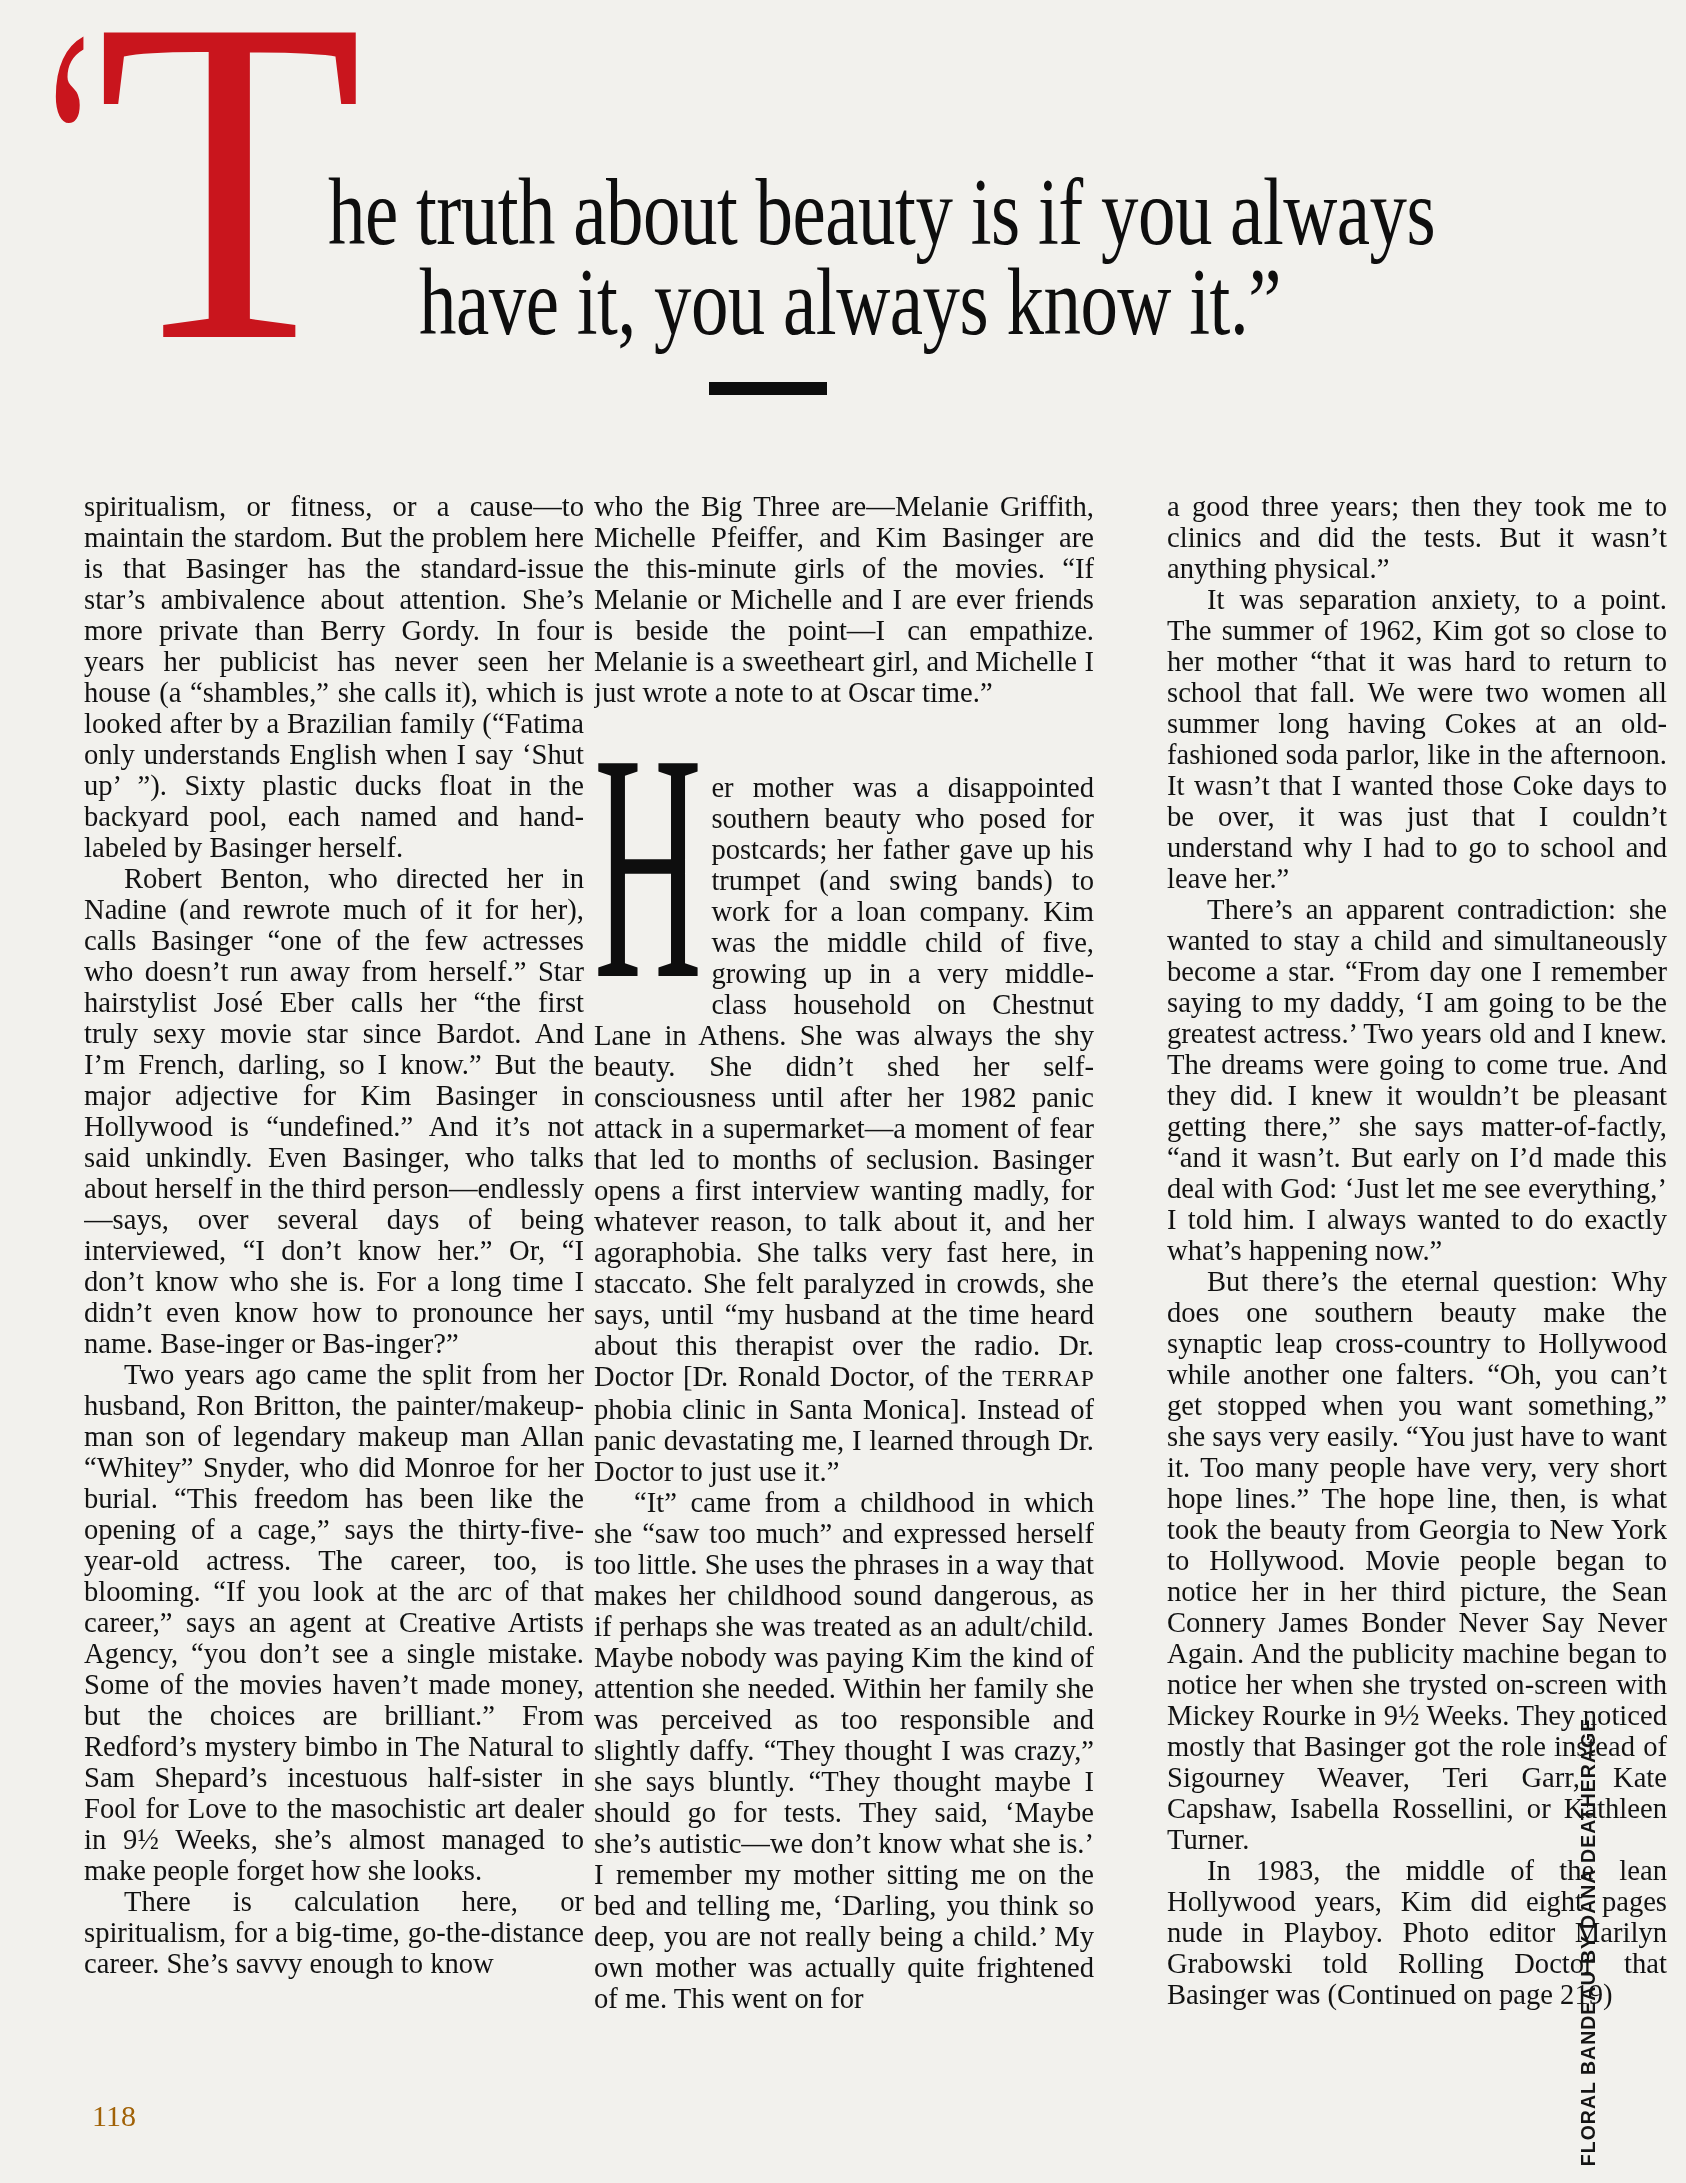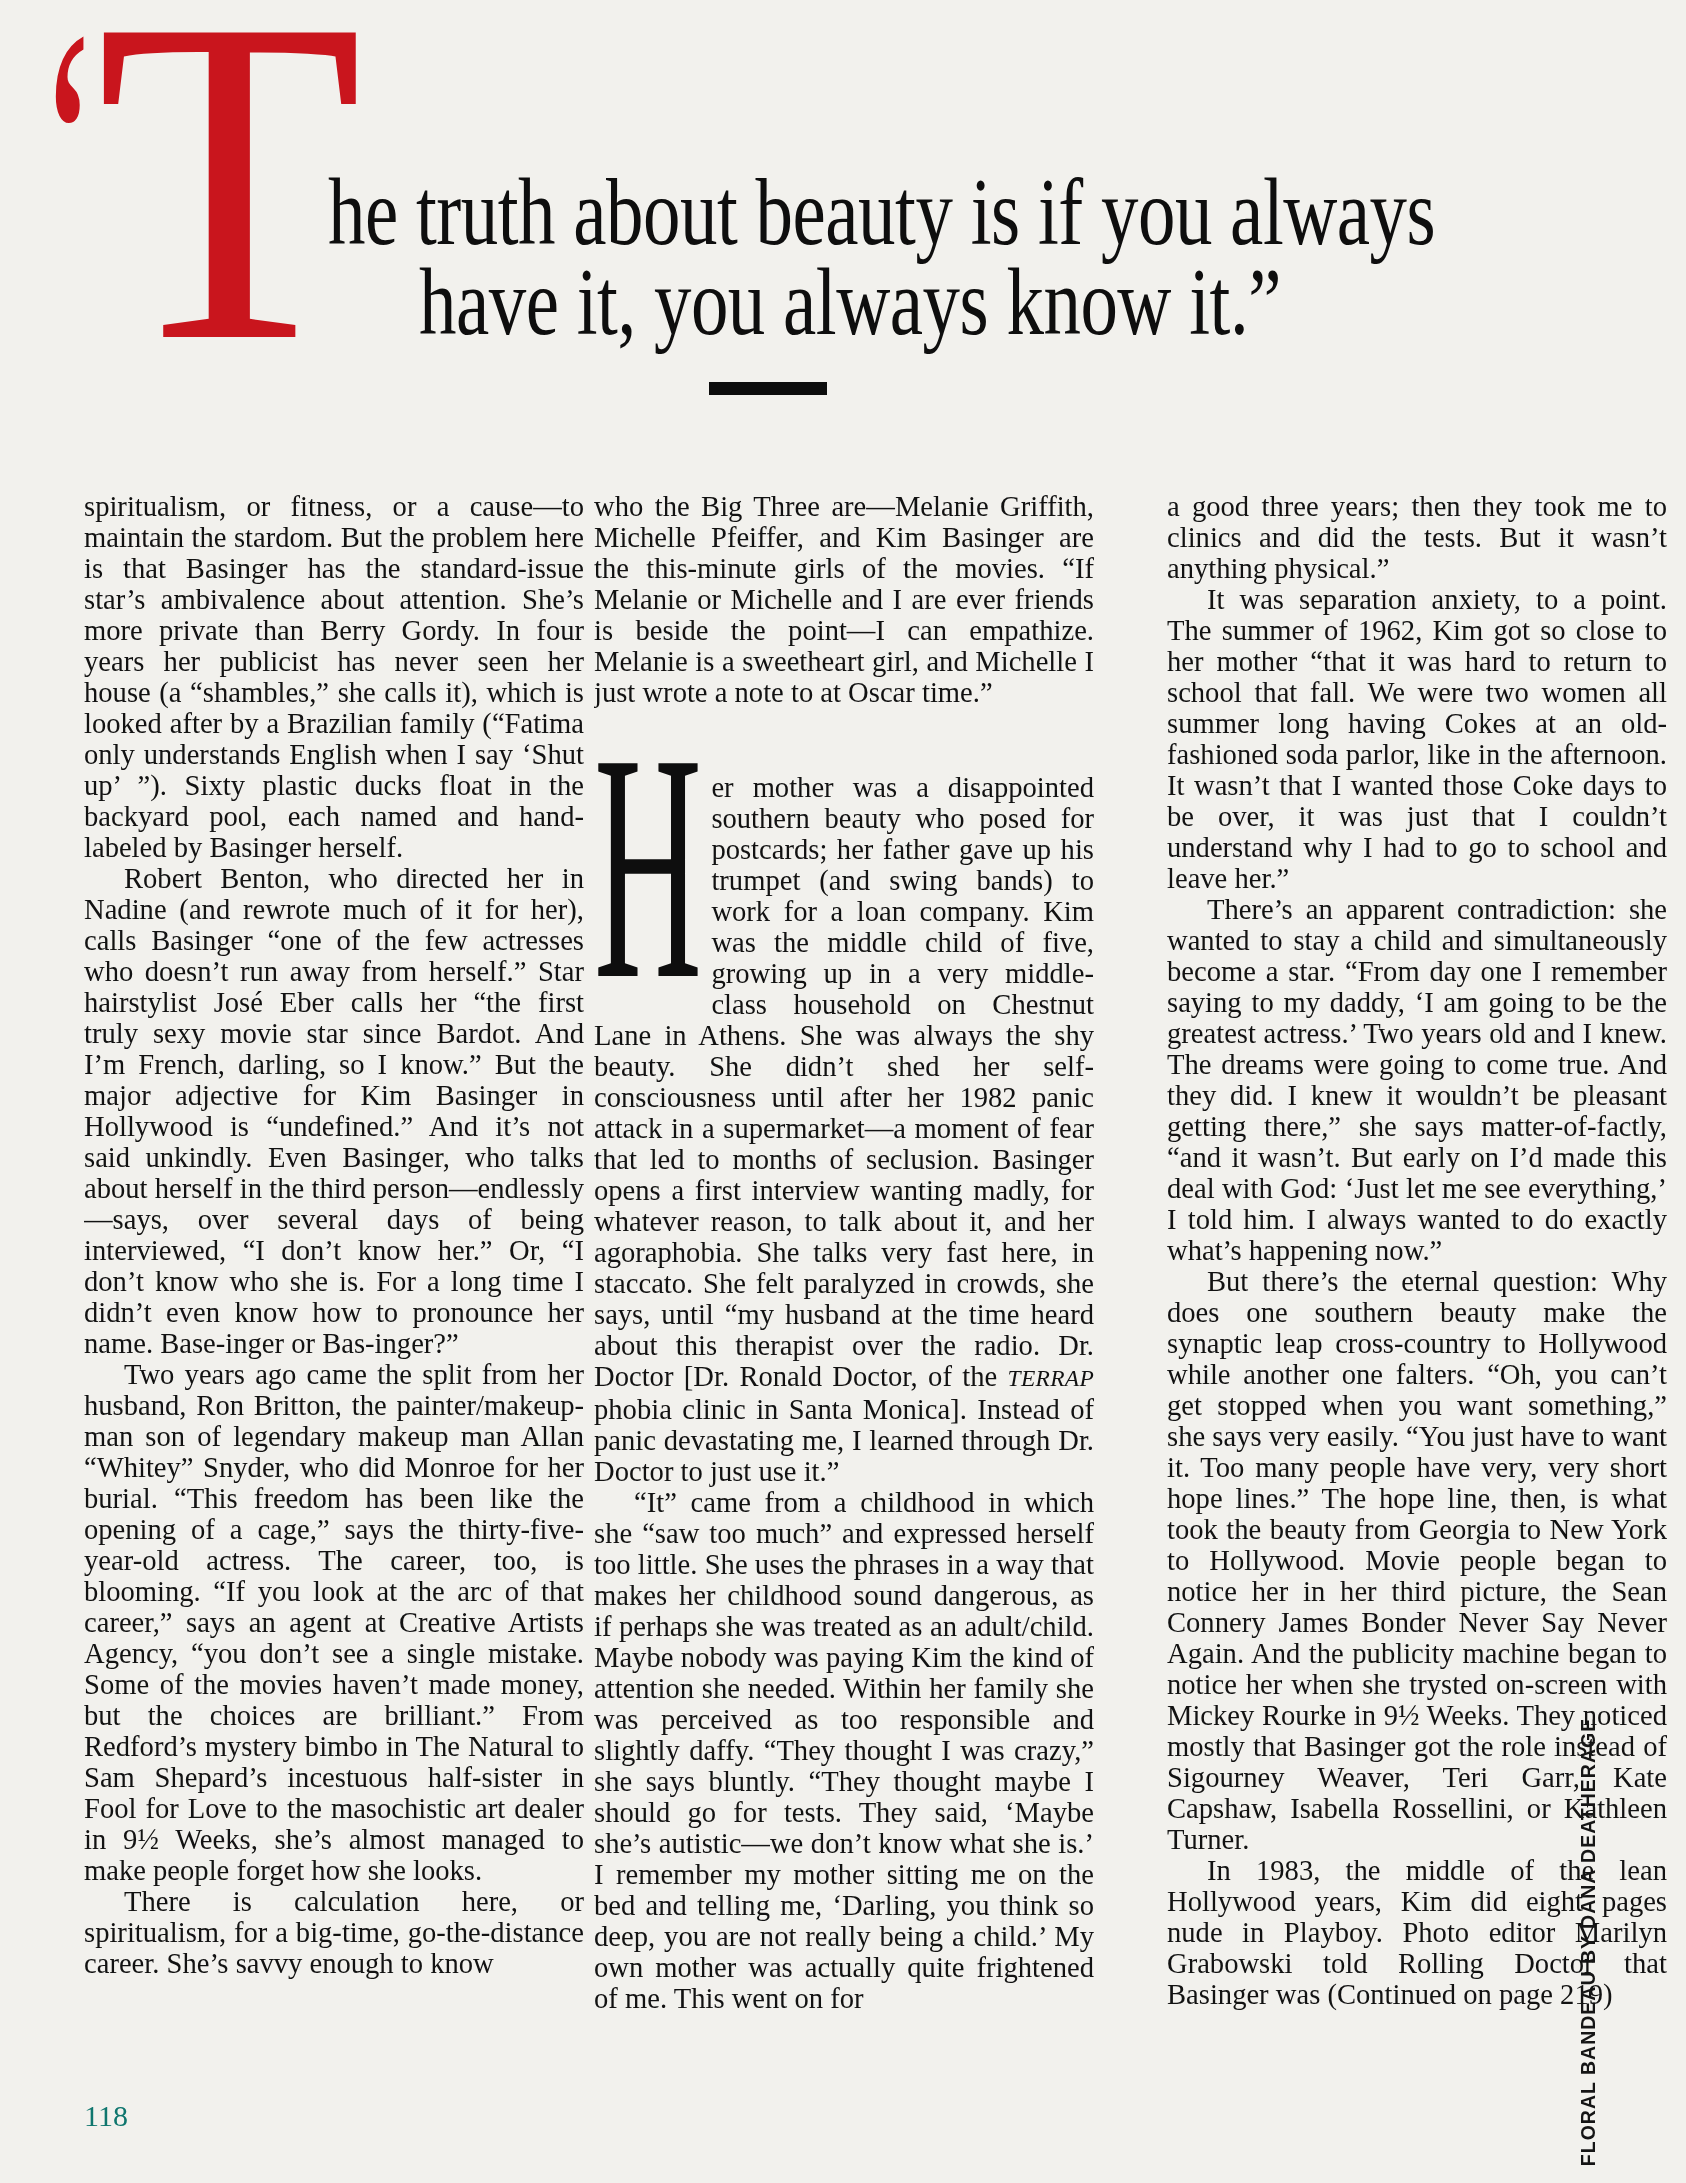--- a/index.html
+++ b/index.html
@@ -49,34 +49,34 @@
     overflow:hidden;
     font-size:28.6px;line-height:31px;
   }
   .col-1{left:84px;}
   .col-2{left:594px;}
   .col-3{left:1167px;}
   p.para{margin:0;text-align:justify;text-indent:0;}
   p.indent{text-indent:40px;}
   p.gap{margin-top:64px;}
   .it{}
-  .sc{font-size:0.82em;letter-spacing:0.3px;font-style:italic;}
+  .sc{font-size:0.82em;letter-spacing:0.3px;}
   .dropcap{
     float:left;
     font-size:325px;line-height:0.58;
     height:218px;width:107px;
     margin-right:10.4px;
     transform:scaleX(0.46);transform-origin:left top;
     color:#0e0e0e;
   }
 
   
   .page-number{
-    position:absolute;left:84px;top:2101px;
-    font-size:30px;line-height:1;color:#0f766e;
+    position:absolute;left:92px;top:2101px;
+    font-size:30px;line-height:1;color:#a16207;
   }
   .photo-credit{
     position:absolute;left:1588px;top:1942px;
     transform:translate(-50%,-50%) rotate(-90deg);
     white-space:nowrap;
     font-family:"Liberation Sans", sans-serif;
     font-weight:bold;font-size:19.5px;letter-spacing:1px;
     color:#151515;
   }
 </style>

